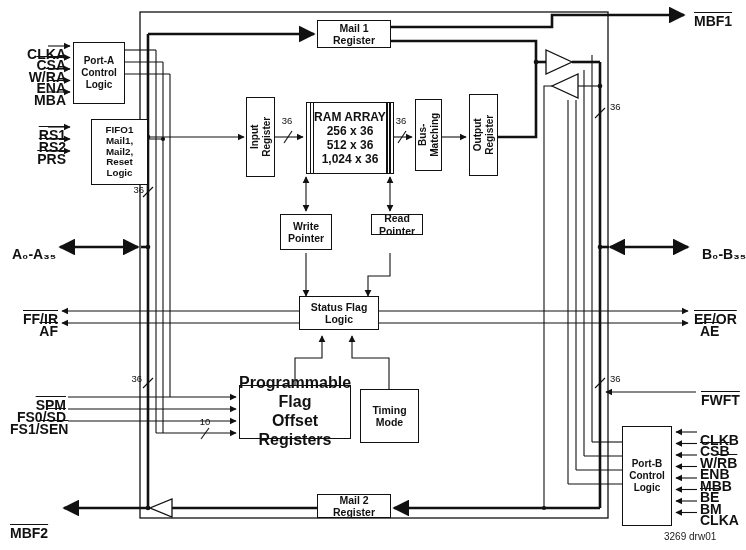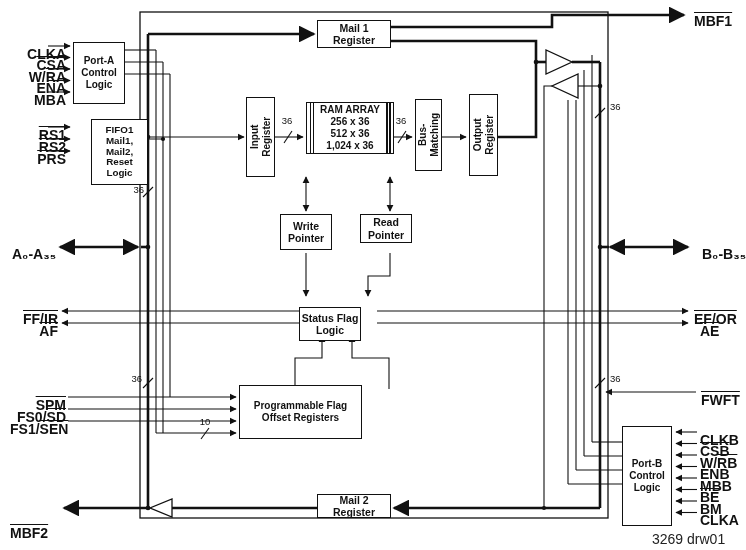--- a/index.html
+++ b/index.html
@@ -11,21 +11,21 @@
        font-weight:bold;font-size:10.5px;line-height:1.18;box-sizing:border-box;}
   .blk .t{white-space:pre-line;display:block;}
   .blk.vert .t{transform:rotate(-90deg);}
   .rl{position:absolute;top:0;bottom:0;width:1.2px;background:#111;display:block;}
   .sig{position:absolute;font-weight:bold;font-size:14px;line-height:1.15;white-space:nowrap;margin-top:6px;}
   .sig.r{text-align:right;}
   .bar{text-decoration:overline;}
   .wlabel{position:absolute;font-weight:normal;font-size:9.5px;line-height:1;}
   .wlabel.r{text-align:right;}
   .wlabel.c{text-align:center;}
-  .dn{position:absolute;font-size:14px;color:#222;}
+  .dn{position:absolute;font-size:10px;color:#222;margin-left:12px;}
 </style>
 </head>
 <body>
 
 <div class="stage">
 
   <svg class="wires" width="746" height="550">
     <defs>
       <marker id="ah" viewBox="0 0 10 10" refX="9" refY="5" markerWidth="6.5" markerHeight="6.5" orient="auto-start-reverse">
           <path d="M0,0 L10,5 L0,10 z" fill="#111"></path>
@@ -159,21 +159,21 @@
   <div class="blk" style="left:317px;top:20px;width:74px;height:28px">
     <span class="t">Mail 1
 Register</span>
     </div>
 
   <div class="blk vert" style="left:246px;top:97px;width:29px;height:80px;font-size:10px">
     <span class="t">Input
 Register</span>
     </div>
 
-  <div class="blk" style="left:306px;top:102px;width:88px;height:52px;font-size:10px">
+  <div class="blk" style="left:306px;top:102px;width:88px;height:72px;font-size:12px">
     <i class="rl" style="left:2.5px"></i>
     <i class="rl" style="left:5.5px"></i>
     <i class="rl" style="right:2.5px"></i>
     <i class="rl" style="right:5.5px"></i>
     <span class="t">RAM ARRAY
 256 x 36
 512 x 36
 1,024 x 36</span>
     </div>
 
@@ -185,35 +185,39 @@
   <div class="blk vert" style="left:469px;top:94px;width:29px;height:82px;font-size:10px">
     <span class="t">Output
 Register</span>
     </div>
 
   <div class="blk" style="left:280px;top:214px;width:52px;height:36px">
     <span class="t">Write
 Pointer</span>
     </div>
 
-  <div class="blk" style="left:360px;top:214px;width:52px;height:29px">
+  <div class="blk" style="left:371px;top:214px;width:52px;height:21px">
     <span class="t">Read
 Pointer</span>
     </div>
 
-  <div class="blk" style="left:299px;top:307px;width:62px;height:34px">
+  <div class="blk" style="left:299px;top:296px;width:80px;height:34px">
     <span class="t">Status Flag
 Logic</span>
     </div>
 
-  <div class="blk" style="left:239px;top:385px;width:123px;height:54px;font-size:10px">
+  <div class="blk" style="left:239px;top:385px;width:112px;height:54px;font-size:16px">
     <span class="t">Programmable Flag
 Offset Registers</span>
     </div>
 
+  <div class="blk" style="left:360px;top:389px;width:59px;height:54px">
+    <span class="t">Timing
+Mode</span>
+    </div>
 
   <div class="blk" style="left:317px;top:494px;width:74px;height:24px">
     <span class="t">Mail 2
 Register</span>
     </div>
 
   <div class="blk" style="left:622px;top:426px;width:50px;height:100px;font-size:10px">
     <span class="t">Port-B
 Control
 Logic</span>

